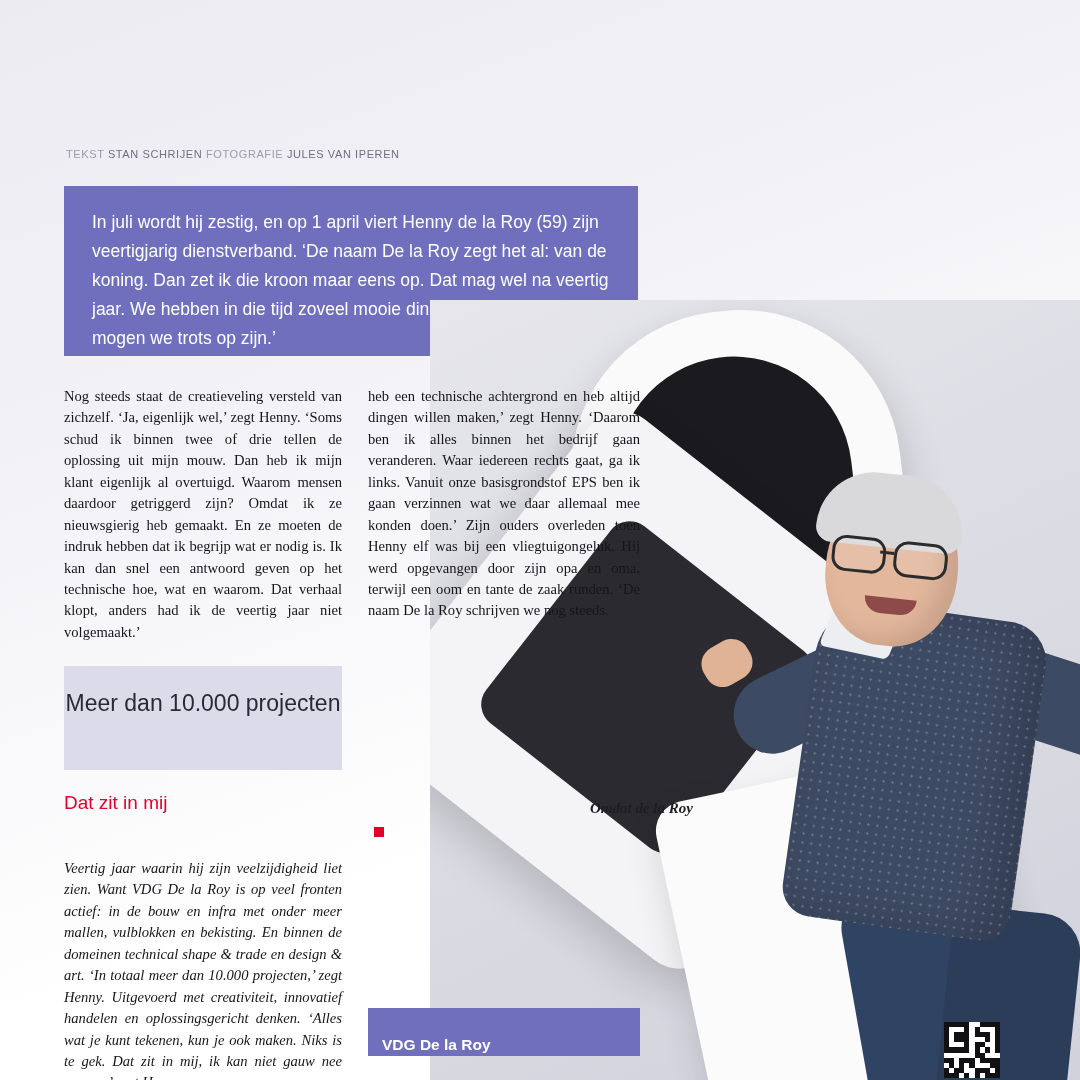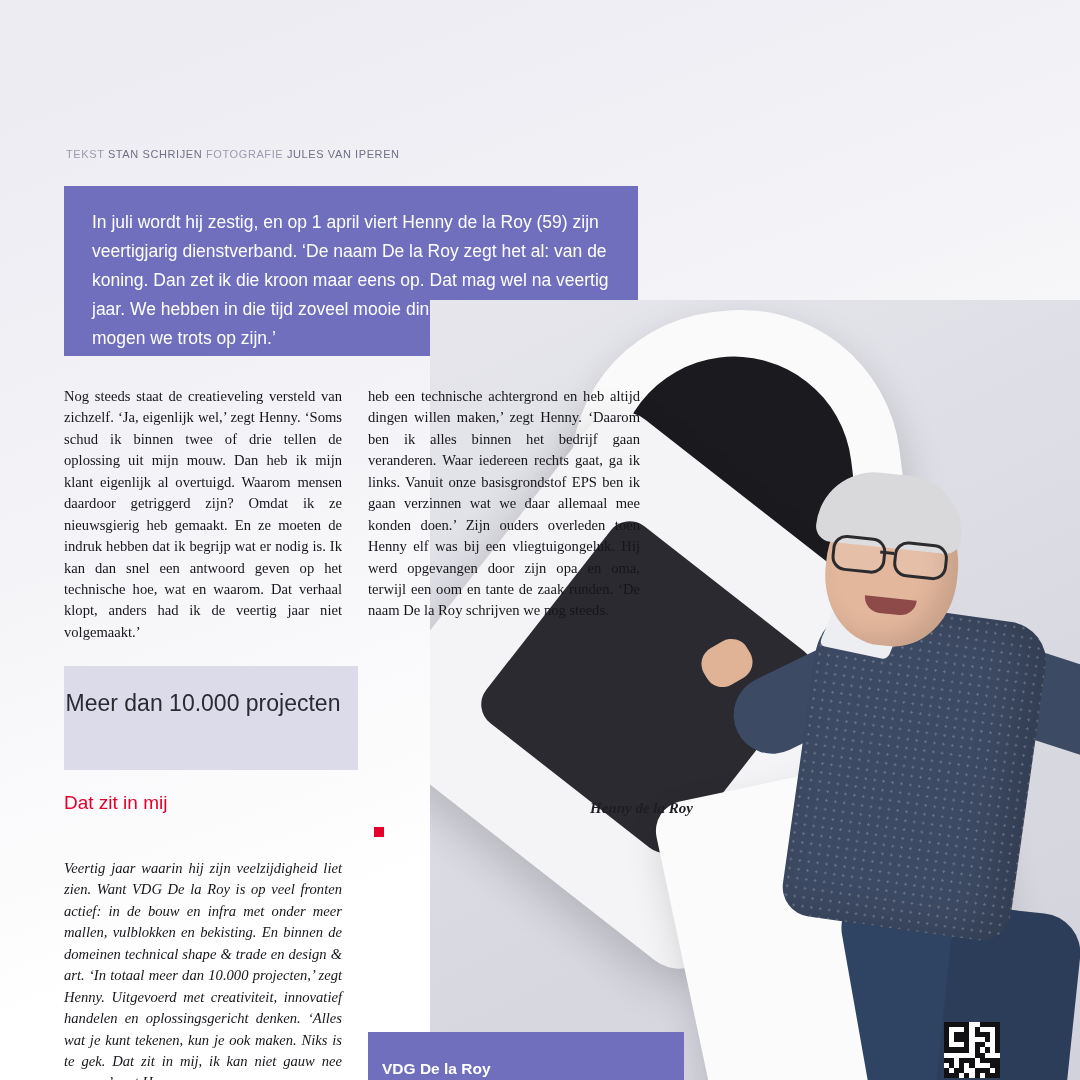--- a/index.html
+++ b/index.html
@@ -318,21 +318,20 @@
   .col2b { left: 368px; top: 822px; width: 272px; }
 
   
   .statbox {
     position: absolute;
     left: 64px;
     top: 666px;
     width: 278px;
     height: 104px;
     background: #dcdbea;
-    padding-left: 16px;
   }
   .statbox-text {
     position: absolute;
     left: 0;
     top: 22px;
     width: 278px;
     text-align: center;
     font-size: 23px;
     line-height: 1.35;
     color: #2a2a33;
@@ -352,22 +351,22 @@
     height: 10px;
     background: #e4002b;
     margin-left: 6px;
     vertical-align: baseline;
   }
 
   
   .infobox {
     position: absolute;
     left: 368px;
-    top: 1032px;
-    width: 316px;
+    top: 1008px;
+    width: 272px;
     height: 48px;
     background: #6f6fbe;
   }
   .infobox-title {
     position: absolute;
     left: 14px;
     top: 28px;
     color: #ffffff;
     font-size: 15.5px;
     font-weight: bold;
@@ -429,21 +428,21 @@
       <div class="hair"></div>
       <div class="mouth"></div>
       <div class="glasses">
         <div class="lens left"></div>
         <div class="lens right"></div>
         <div class="bridge"></div>
       </div>
     </div>
   </div>
 
-  <div class="caption-photo">Henny de la Roy</div>
+  <div class="caption-photo">Omdat de la Roy</div>
 
   <div class="col col1">
     <p>Nog steeds staat de creatieveling versteld van zichzelf. ‘Ja, eigenlijk wel,’ zegt Henny. ‘Soms schud ik binnen twee of drie tellen de oplossing uit mijn mouw. Dan heb ik mijn klant eigenlijk al overtuigd. Waarom mensen daardoor getriggerd zijn? Omdat ik ze nieuwsgierig heb gemaakt. En ze moeten de indruk hebben dat ik begrijp wat er nodig is. Ik kan dan snel een antwoord geven op het technische hoe, wat en waarom. Dat verhaal klopt, anders had ik de veertig jaar niet volgemaakt.’</p>
   </div>
 
   <div class="col col2">
     <p>heb een technische achtergrond en heb altijd dingen willen maken,’ zegt Henny. ‘Daarom ben ik alles binnen het bedrijf gaan veranderen. Waar iedereen rechts gaat, ga ik links. Vanuit onze basisgrondstof EPS ben ik gaan verzinnen wat we daar allemaal mee konden doen.’ Zijn ouders overleden toen Henny elf was bij een vliegtuigongeluk. Hij werd opgevangen door zijn opa en oma, terwijl een oom en tante de zaak runden. ‘De naam De la Roy schrijven we nog steeds.</p>
   </div>
 
   <div class="statbox">

